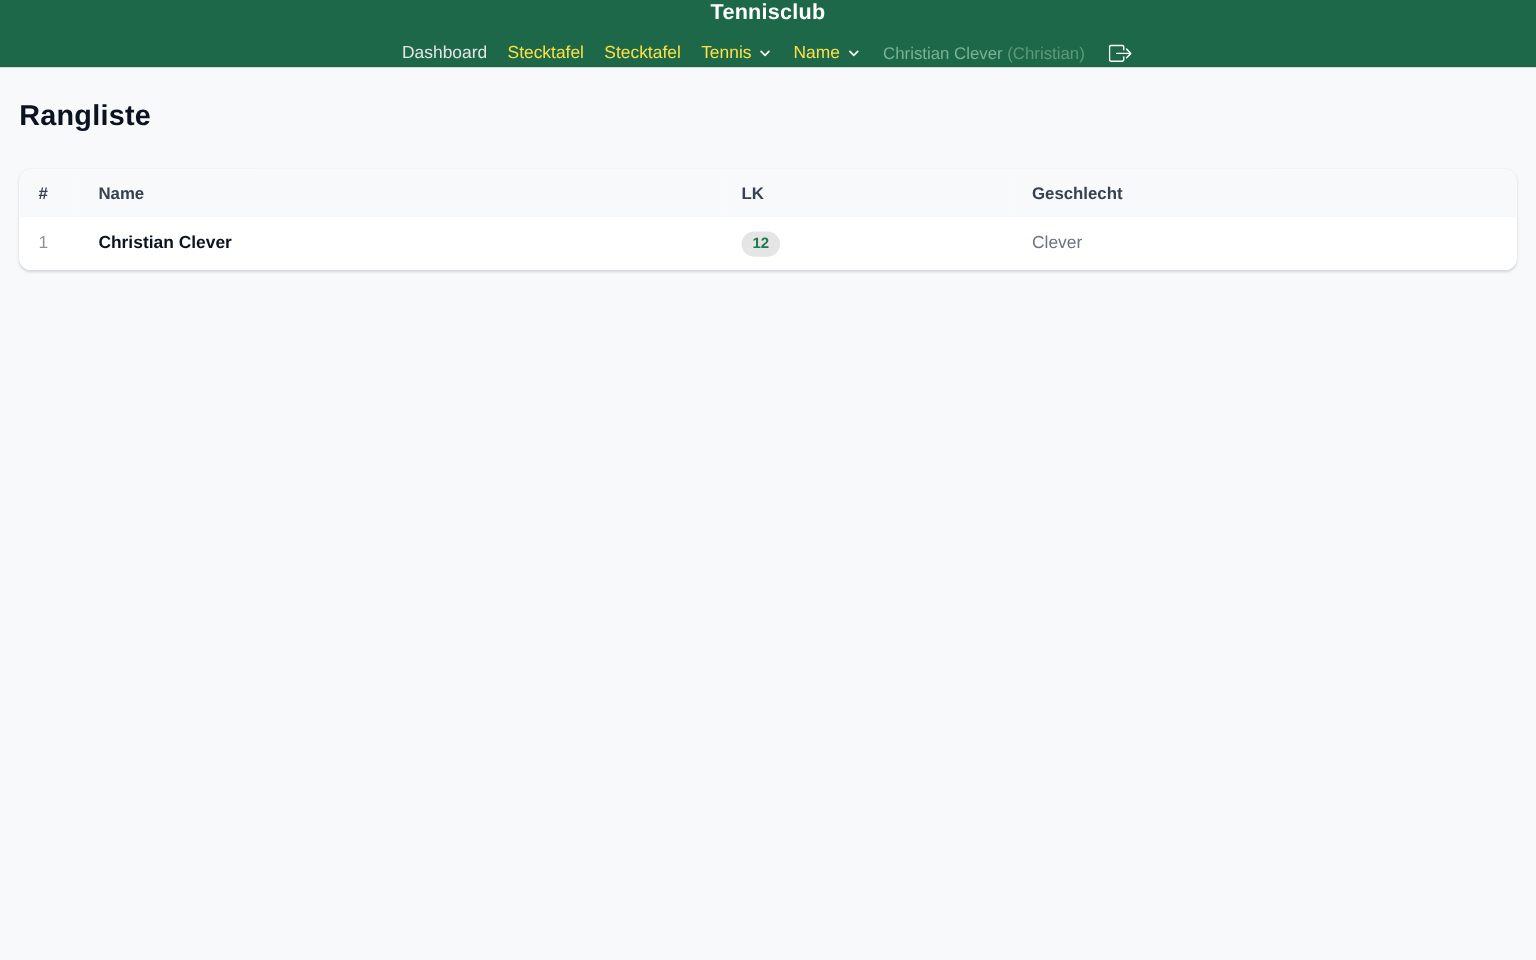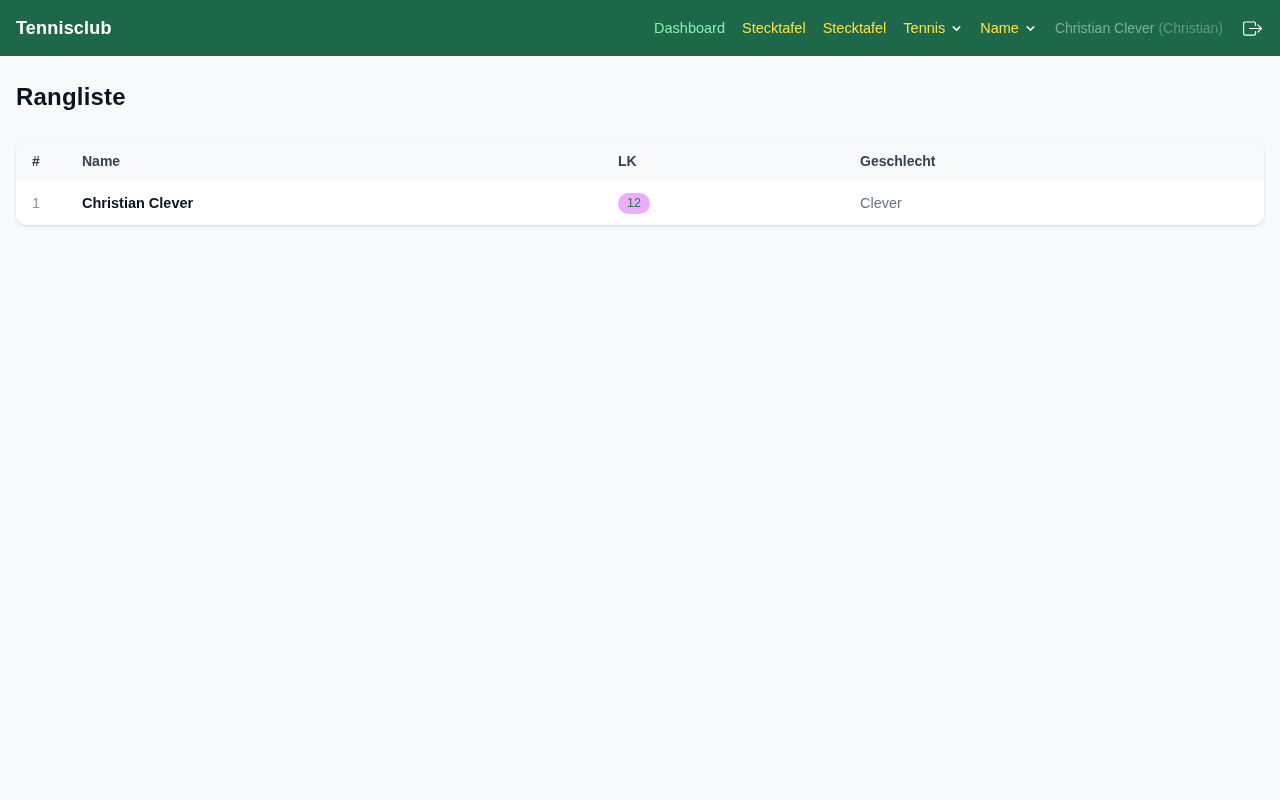--- a/index.html
+++ b/index.html
@@ -13,20 +13,21 @@
   }
 
   
   .app-header {
     height: 56px;
     background: #1e684a;
     display: flex;
     align-items: center;
     justify-content: space-between;
     padding: 0 16px;
+    flex-direction: column;
   }
   .brand {
     color: #ffffff;
     font-size: 18px;
     font-weight: 700;
     letter-spacing: .2px;
     cursor: pointer;
   }
   .nav {
     display: flex;
@@ -39,21 +40,21 @@
     text-decoration: none;
     display: inline-flex;
     align-items: center;
     gap: 5px;
     cursor: pointer;
     background: none;
     border: none;
     font-family: inherit;
     padding: 4px 0;
   }
-  .nav-link.active { color: #86efac; }
+  .nav-link.active { color: #e5e5e5; }
   .chev { display: inline-flex; opacity: .95; margin-top: 1px; }
   .user-label {
     color: #79b294;
     font-size: 14px;
     margin-left: 1px;
     white-space: nowrap;
   }
   .user-role { color: #5d9a7a; }
   .logout-btn {
     background: none;
@@ -111,24 +112,24 @@
     white-space: nowrap;
   }
   th.center, td.center { text-align: left; }
 
   .cell-rank { color: #8b929c; }
   .cell-name { color: #0b1220; font-weight: 600; }
   .cell-gesch { color: #6b7280; }
 
   .lk-badge {
     display: inline-block;
-    background: #f0abfc;
+    background: #e5e5e5;
     color: #1f7a4d;
     font-size: 12.5px;
-    font-weight: 400;
+    font-weight: 700;
     line-height: 21px;
     padding: 0 9px;
     border-radius: 999px;
     min-width: 12px;
   }
 </style>
 </head>
 <body>
 
 <header class="app-header">

